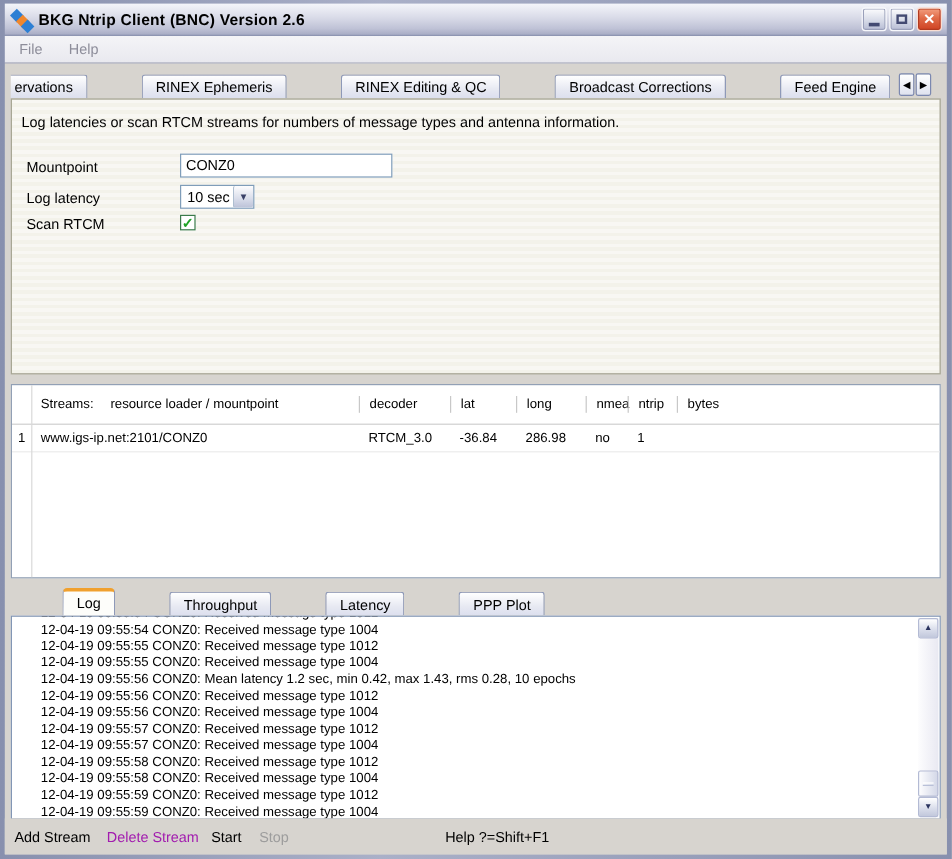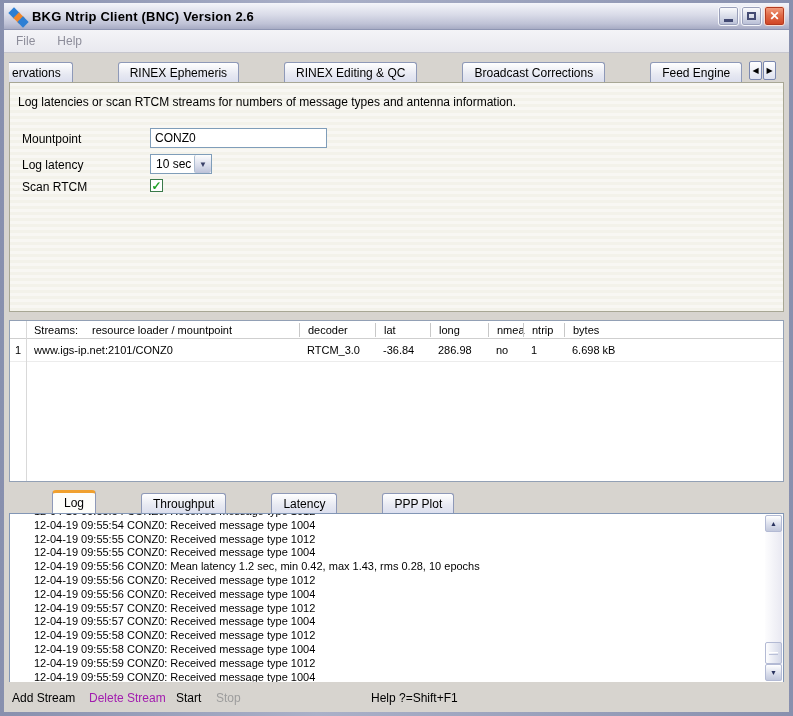--- a/index.html
+++ b/index.html
@@ -67,21 +67,21 @@
   .checkbox { width:13px; height:13px; border:1px solid #3a7a4a; background:#fff;
     display:flex; align-items:center; justify-content:center;
     color:#1fa326; font-size:12px; font-weight:bold; line-height:1; }
 
   
   .streams-panel { height:162px; margin-top:8px; border:1px solid #92a0b5; background:#fff;
     position:relative; font-size:11px; }
   .gutter-line { position:absolute; left:16px; top:0; bottom:0; width:1px; background:#d9d9d9; }
   .stream-grid { display:grid; grid-template-columns:16px 273px 76px 55px 58px 35px 41px auto;
     align-items:center; }
-  .stream-header { height:18px; border-bottom:1px solid #cfcfcf; }
+  .stream-header { height:33px; border-bottom:1px solid #cfcfcf; }
   .stream-header > div { padding-left:8px; display:flex; align-items:center; height:14px; }
   .stream-header > div.sep { border-left:1px solid #c8c8c8; }
   .hdr-mp { gap:14px; }
   .stream-row { height:23px; border-bottom:1px solid #ececec; }
   .stream-row > div { padding-left:8px; }
   .row-num { text-align:center; padding-left:0 !important; }
 
   
   .bottom-tabbar { margin-top:8px; }
   .log-area { height:170px; border:1px solid #8296b5; background:#fff; position:relative;
@@ -223,21 +223,20 @@
         <div class="sep">bytes</div>
       </div>
       <div class="stream-grid stream-row">
         <div class="row-num">1</div>
         <div>www.igs-ip.net:2101/CONZ0</div>
         <div>RTCM_3.0</div>
         <div>-36.84</div>
         <div>286.98</div>
         <div>no</div>
         <div>1</div>
-        <div>6.698 kB</div>
       </div>
     </div>
 
     <div class="tabbar bottom-tabbar">
 
         <div class="tab selected">
           <span>Log</span>
         </div>
 
         <div class="tab normal">

